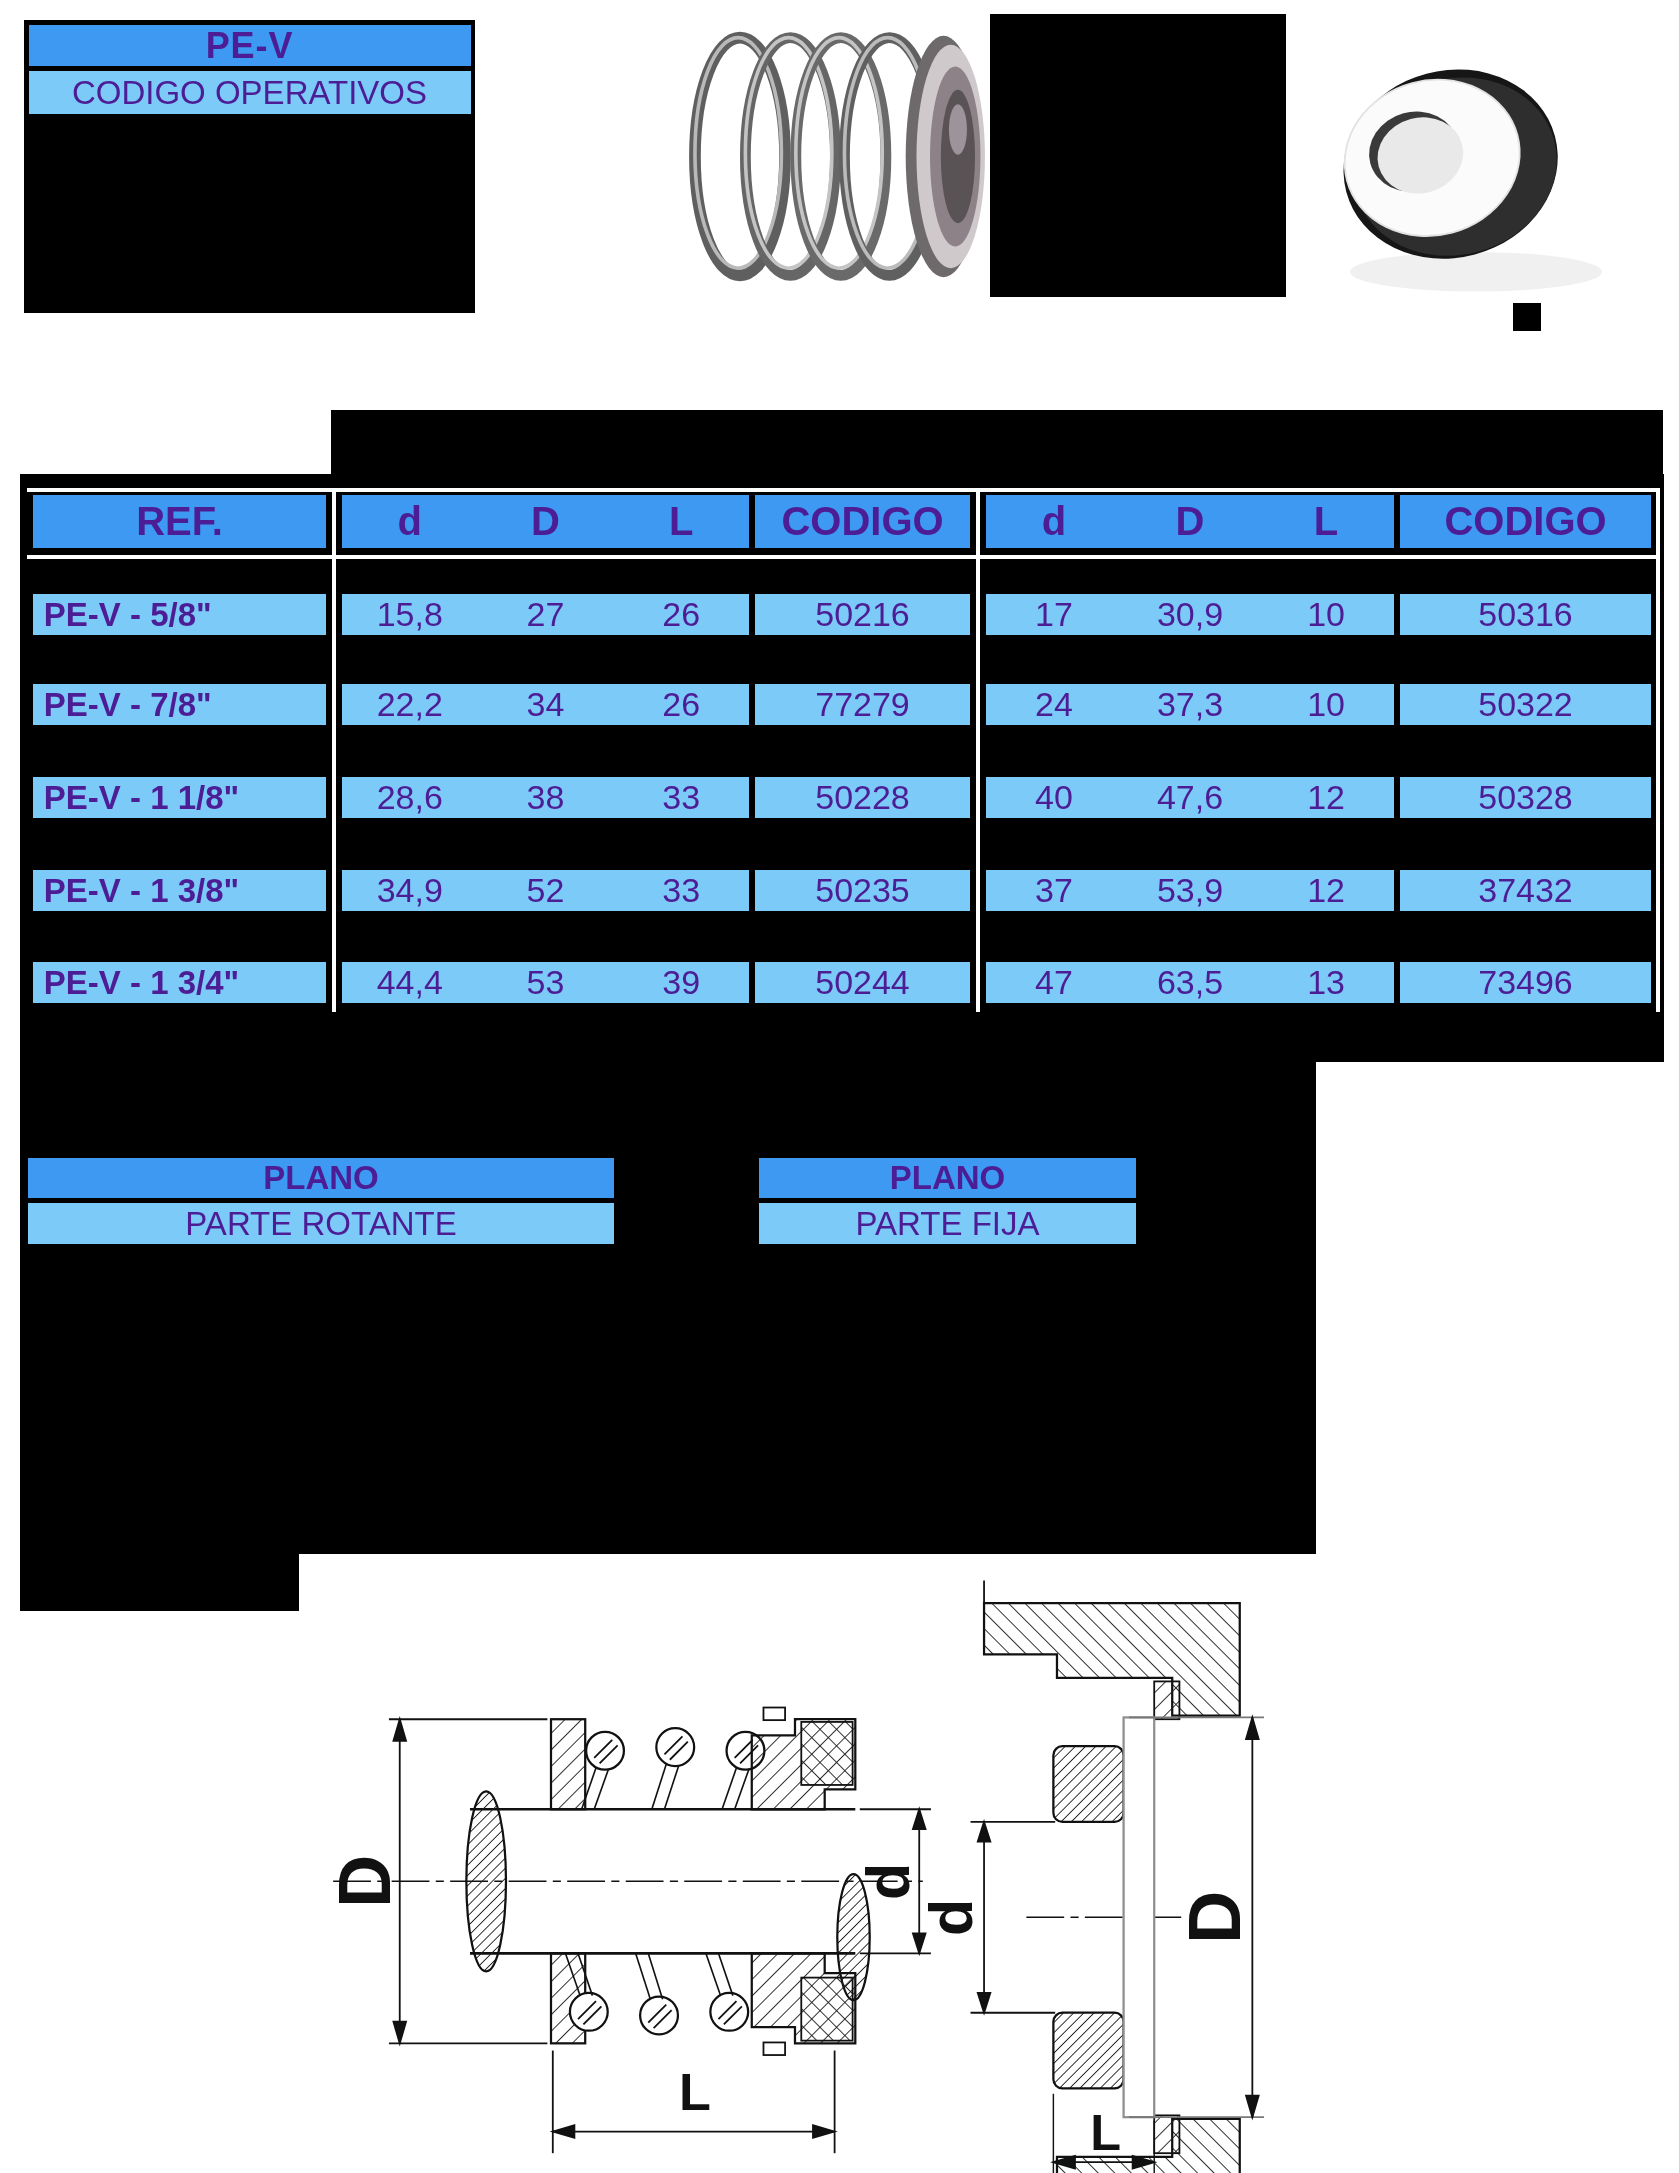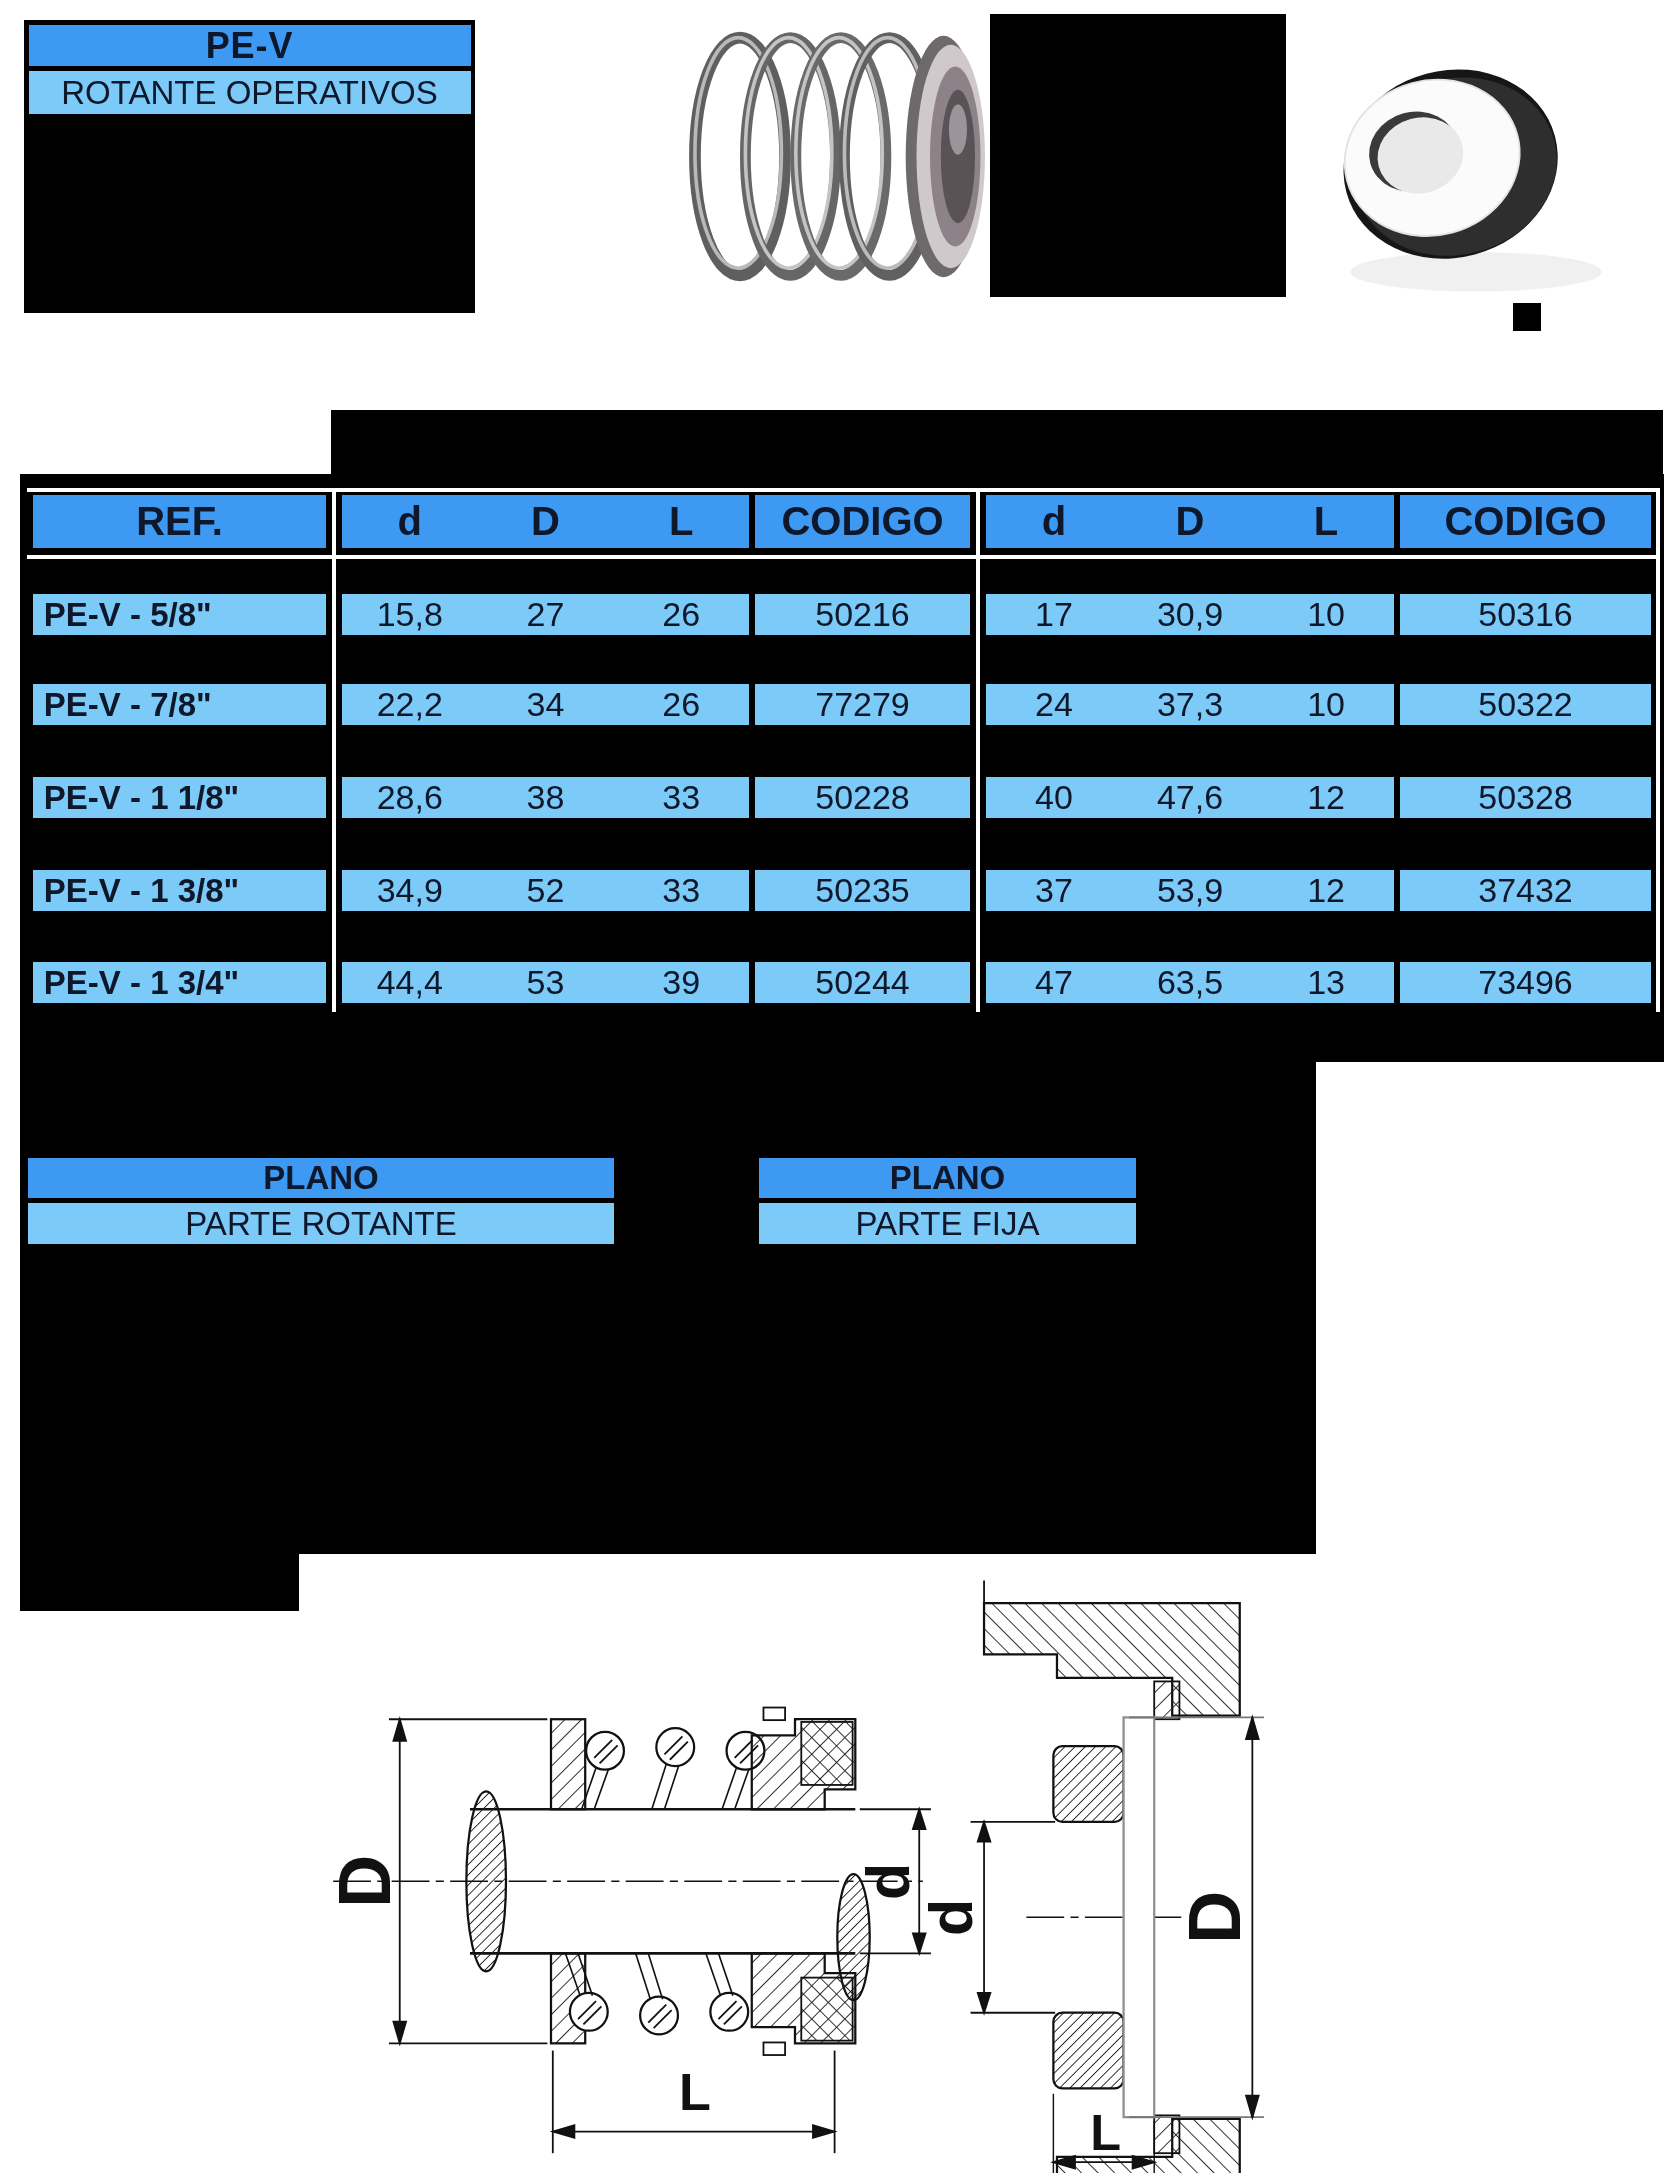--- a/index.html
+++ b/index.html
@@ -1,17 +1,17 @@
 <!DOCTYPE html>
 <html style="font-size:14.4px"><head>
 <meta charset="utf-8">
 <style>
   html,body{margin:0;padding:0;background:#fff;}
   #screen{position:relative;width:1680px;height:2174px;background:#ffffff;
-          font-family:"Liberation Sans",sans-serif;overflow:hidden;color:#0f172a;}
+          font-family:"Liberation Sans",sans-serif;overflow:hidden;color:#4c1d95;}
   .abs{position:absolute;}
 
   
   .info-box{left:24px;top:20px;width:451px;height:293px;background:#000;}
   .info-bar{position:absolute;left:4.5px;width:442px;display:flex;align-items:center;justify-content:center;}
   .info-title{top:5.4px;height:41px;background:#3D99F2;font-size:36px;font-weight:bold;letter-spacing:0.9px;}
   .info-sub{top:51px;height:43px;background:#7CCAF8;font-size:33px;}
 
   
   .band-top{left:331px;top:410px;width:1332px;height:70px;background:#000;}
@@ -43,21 +43,21 @@
 
   svg text{font-family:"Liberation Sans",sans-serif;}
 </style>
 </head>
 <body>
 
 <div id="screen">
 
   <div class="abs info-box">
     <div class="info-bar info-title">PE-V</div>
-    <div class="info-bar info-sub">ROTANTE OPERATIVOS</div>
+    <div class="info-bar info-sub">CODIGO OPERATIVOS</div>
   </div>
 
   <svg class="abs" style="left:684px;top:16px" width="311" height="281" viewBox="0 0 345 312">
     <g stroke-linecap="round" fill="none">
       <ellipse cx="62" cy="156" rx="50" ry="132" stroke="#5f5f5f" stroke-width="13"></ellipse>
       <ellipse cx="60" cy="152" rx="48" ry="128" stroke="#b9b9b9" stroke-width="4"></ellipse>
       <ellipse cx="118" cy="156" rx="50" ry="132" stroke="#666666" stroke-width="12"></ellipse>
       <ellipse cx="116" cy="152" rx="48" ry="128" stroke="#c4c4c4" stroke-width="4"></ellipse>
       <ellipse cx="174" cy="156" rx="50" ry="132" stroke="#6a6a6a" stroke-width="12"></ellipse>
       <ellipse cx="172" cy="152" rx="48" ry="128" stroke="#c4c4c4" stroke-width="4"></ellipse>

